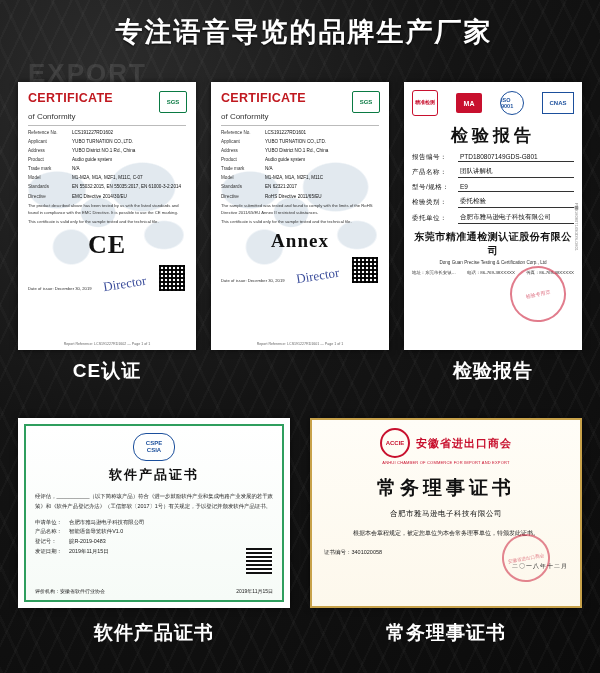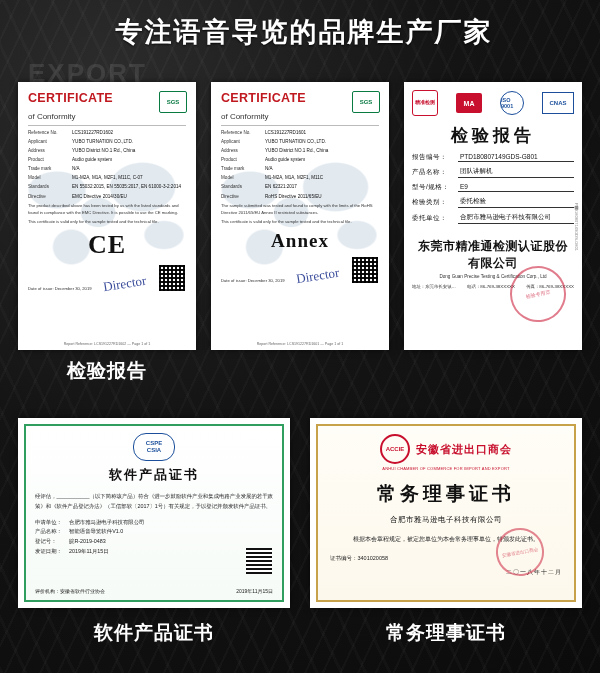--- a/index.html
+++ b/index.html
@@ -130,21 +130,21 @@
   .ir-ma{width:26px;height:20px;background:#c8102e;color:#fff;font-size:7px;font-weight:bold;
     display:flex;align-items:center;justify-content:center;border-radius:2px;}
   .ir-cnas{width:30px;height:20px;border:1px solid #1b4f9c;color:#1b4f9c;font-size:6px;font-weight:bold;
     display:flex;align-items:center;justify-content:center;}
   .ir-title{text-align:center;font-size:17px;font-weight:bold;color:#111;letter-spacing:4px;margin:8px 0 4px;
     font-family:"Liberation Sans", sans-serif;}
   .ir-rows{margin-top:6px;}
   .ir-row{display:flex;align-items:center;font-size:6.5px;margin-bottom:5px;color:#111;}
   .ir-k{width:46px;flex:none;letter-spacing:.5px;}
   .ir-v{flex:1;border-bottom:1px solid #333;padding:0 2px 1px;}
-  .ir-company{text-align:center;font-size:12px;font-weight:bold;color:#111;margin-top:14px;letter-spacing:.5px;}
+  .ir-company{text-align:center;font-size:10px;font-weight:bold;color:#111;margin-top:6px;letter-spacing:.5px;}
   .ir-company-en{text-align:center;font-size:4.6px;color:#333;margin-top:2px;}
   .ir-contact{display:flex;justify-content:space-between;font-size:4.4px;color:#333;margin-top:5px;}
   .ir-stamp{
     position:absolute;right:16px;bottom:28px;width:52px;height:52px;border-radius:50%;
     border:2px solid rgba(200,16,46,.55);color:rgba(200,16,46,.6);
     display:flex;align-items:center;justify-content:center;font-size:5px;text-align:center;
     transform:rotate(-12deg);
   }
   .ir-side{position:absolute;right:3px;top:120px;writing-mode:vertical-rl;font-size:4px;color:#888;}
 
@@ -159,21 +159,21 @@
   .sw-para{font-size:5.4px;line-height:1.9;color:#222;margin-top:7px;text-align:justify;}
   .sw-rows{margin-top:6px;}
   .sw-row{display:flex;font-size:5.4px;color:#222;line-height:1.8;}
   .sw-k{width:34px;flex:none;}
   .sw-v{flex:1;}
   .sw-qr{position:absolute;right:10px;bottom:26px;width:26px;height:26px;
     background:repeating-linear-gradient(0deg,#111 0 2px,#fff 2px 4px),repeating-linear-gradient(90deg,#111 0 2px,#fff 2px 4px);}
   .sw-foot{position:absolute;left:9px;right:9px;bottom:6px;display:flex;justify-content:space-between;font-size:5px;color:#222;}
 
   
-  .ac{height:100%;box-sizing:border-box;padding:6px;background:#fff;}
+  .ac{height:100%;box-sizing:border-box;background:#fff;}
   .ac-frame{border:2px solid #c8a24a;height:100%;box-sizing:border-box;padding:8px 12px;position:relative;
     background:linear-gradient(#fffdf7,#fdf8ec);}
   .ac-head{display:flex;align-items:center;justify-content:center;gap:6px;}
   .ac-logo{width:26px;height:26px;border-radius:50%;border:2px solid #c8102e;color:#c8102e;
     display:flex;align-items:center;justify-content:center;font-size:6px;font-weight:bold;}
   .ac-org{color:#c8102e;font-size:11px;font-weight:bold;letter-spacing:1px;}
   .ac-org-en{text-align:center;color:#c8102e;font-size:4px;margin-top:2px;letter-spacing:.2px;}
   .ac-title{text-align:center;font-size:19px;font-weight:bold;color:#111;letter-spacing:4px;margin:10px 0 8px;}
   .ac-line{text-align:center;font-size:7.5px;color:#111;margin-bottom:8px;letter-spacing:.5px;}
   .ac-body{text-align:center;font-size:6px;color:#222;line-height:2;}
@@ -341,20 +341,21 @@
           <span>电话：86-769-38XXXXX</span>
           <span>传真：86-769-38XXXXX</span>
         </div>
         <div class="ir-stamp">检验专用章</div>
         <div class="ir-side">报告编号 PTD180807149GDS-G801</div>
       </div>
     </div>
   </div>
 
   <div class="caption-row cap-top">
+    <span>CE认证</span>
     <span>检验报告</span>
   </div>
 
   <div class="grid-bottom">
 
     <div class="cert c-bottom">
       <div class="sw">
         <div class="sw-frame">
           <div class="sw-badge">
             <span>CSPE</span>

